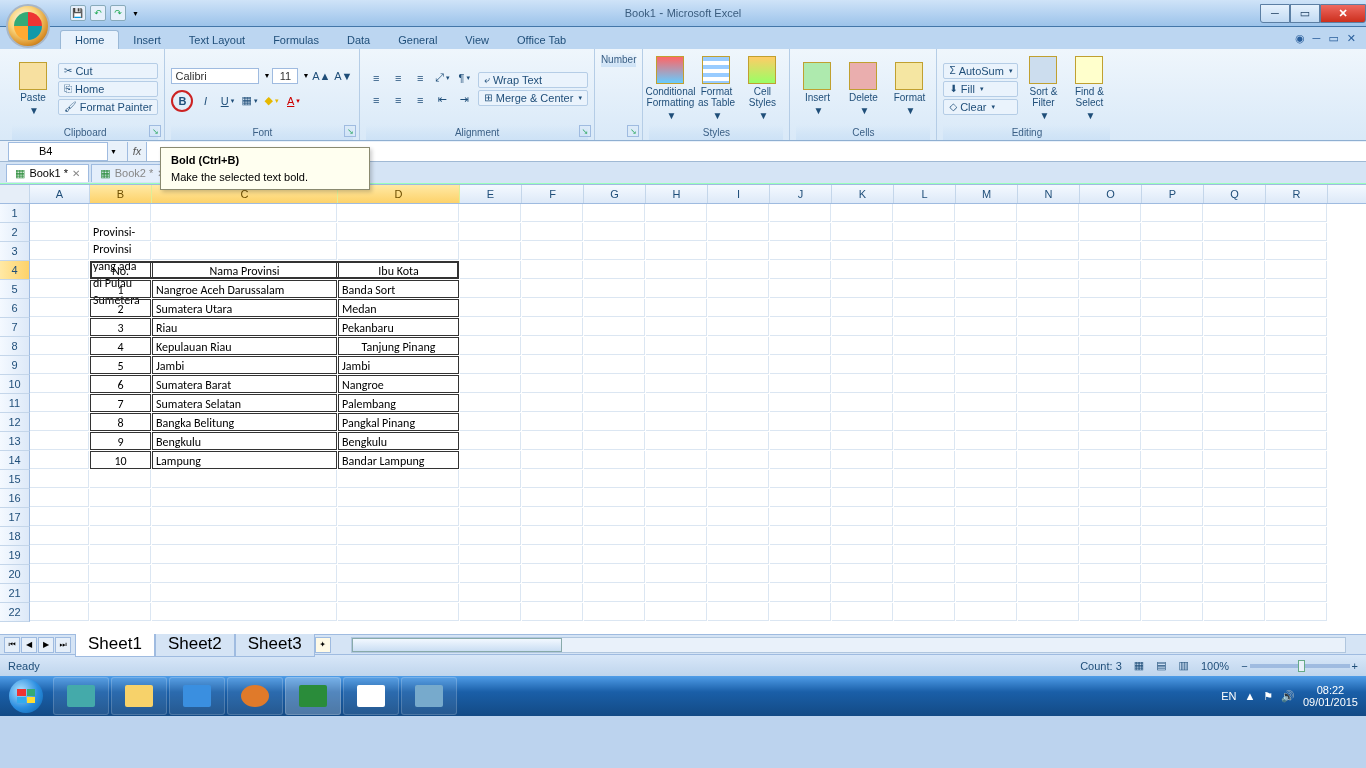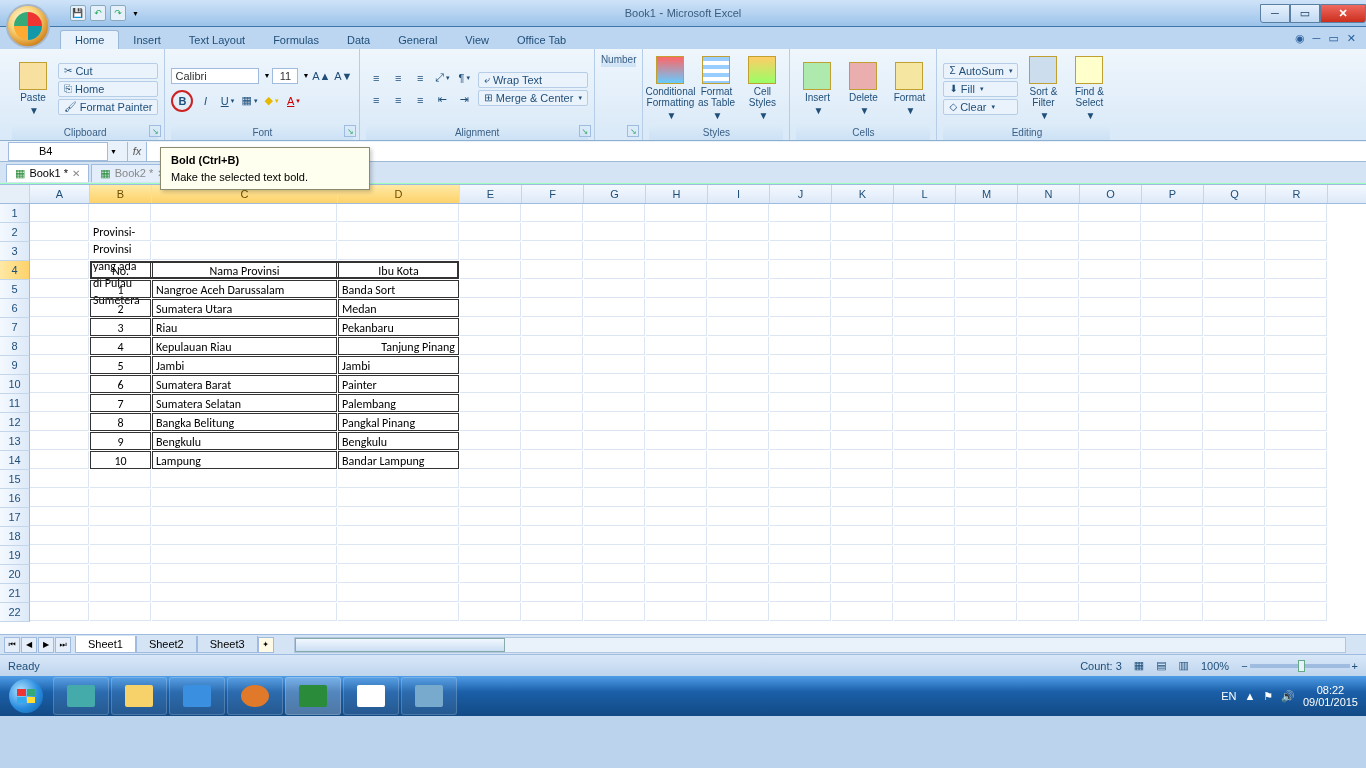--- a/index.html
+++ b/index.html
@@ -59,21 +59,21 @@
 .rh.sel{background:linear-gradient(90deg,#ffe9a5,#fdd26a);}
 .cells{position:absolute;left:30px;top:19px;}
 .cell{position:absolute;border-right:1px solid #dbe6f2;border-bottom:1px solid #dbe6f2;padding:1px 3px;font-size:12px;font-family:Calibri,sans-serif;line-height:17px;}
 .tb{border:1px solid #333;}
 .tbh{text-align:center;}
 .sel-outline{position:absolute;border:2px solid #333;pointer-events:none;}
 
 .sheetbar{height:20px;background:#d5e4f5;display:flex;align-items:center;border-top:1px solid #9fbbe0;}
 .sheet-nav{display:flex;gap:1px;padding:0 4px;}
 .shnavbtn{width:16px;height:16px;background:#e6eff9;border:1px solid #9fbbe0;font-size:8px;display:flex;align-items:center;justify-content:center;}
-.sheettab{padding:2px 12px;background:#fff;border:1px solid #9fbbe0;border-top:none;font-size:11px;}
+.sheettab{padding:2px 12px;background:#fff;border:1px solid #9fbbe0;border-top:none;font-size:17px;}
 .sheettab.inactive{background:#d5e4f5;}
 .hscroll{flex:1;height:16px;margin:0 20px;background:#e9f1fa;border:1px solid #b0c6de;position:relative;}
 .hscroll-thumb{position:absolute;left:0;width:210px;height:14px;background:linear-gradient(#f2f8ff,#cadef3);border:1px solid #8aa;}
 
 .status{height:22px;background:linear-gradient(#d8e7f8,#bfd5ed);display:flex;align-items:center;padding:0 8px;border-top:1px solid #9fbbe0;color:#1f4e79;}
 .status .right{margin-left:auto;display:flex;gap:12px;align-items:center;}
 .zoom{display:flex;gap:2px;align-items:center;}
 .zoom-track{width:100px;height:4px;background:#9fbbe0;position:relative;}
 .zoom-thumb{position:absolute;left:48px;top:-4px;width:7px;height:12px;background:#e9f1fa;border:1px solid #6a8;}
 
@@ -748,27 +748,27 @@
       <div class="cell tb" style="left: 122px; top: 76px; width: 185px; height: 18px; text-align: left;">Nangroe Aceh Darussalam</div>
       <div class="cell tb" style="left: 308px; top: 76px; width: 121px; height: 18px; text-align: left;">Banda Sort</div>
       <div class="cell tb" style="left: 60px; top: 95px; width: 61px; height: 18px; text-align: center;">2</div>
       <div class="cell tb" style="left: 122px; top: 95px; width: 185px; height: 18px; text-align: left;">Sumatera Utara</div>
       <div class="cell tb" style="left: 308px; top: 95px; width: 121px; height: 18px; text-align: left;">Medan</div>
       <div class="cell tb" style="left: 60px; top: 114px; width: 61px; height: 18px; text-align: center;">3</div>
       <div class="cell tb" style="left: 122px; top: 114px; width: 185px; height: 18px; text-align: left;">Riau</div>
       <div class="cell tb" style="left: 308px; top: 114px; width: 121px; height: 18px; text-align: left;">Pekanbaru</div>
       <div class="cell tb" style="left: 60px; top: 133px; width: 61px; height: 18px; text-align: center;">4</div>
       <div class="cell tb" style="left: 122px; top: 133px; width: 185px; height: 18px; text-align: left;">Kepulauan Riau</div>
-      <div class="cell tb" style="left: 308px; top: 133px; width: 121px; height: 18px; text-align: right;">Tanjung Pinang</div>
+      <div class="cell tb" style="left: 308px; top: 133px; width: 121px; height: 18px; text-align: center;">Tanjung Pinang</div>
       <div class="cell tb" style="left: 60px; top: 152px; width: 61px; height: 18px; text-align: center;">5</div>
       <div class="cell tb" style="left: 122px; top: 152px; width: 185px; height: 18px; text-align: left;">Jambi</div>
       <div class="cell tb" style="left: 308px; top: 152px; width: 121px; height: 18px; text-align: left;">Jambi</div>
       <div class="cell tb" style="left: 60px; top: 171px; width: 61px; height: 18px; text-align: center;">6</div>
       <div class="cell tb" style="left: 122px; top: 171px; width: 185px; height: 18px; text-align: left;">Sumatera Barat</div>
-      <div class="cell tb" style="left: 308px; top: 171px; width: 121px; height: 18px; text-align: left;">Painter</div>
+      <div class="cell tb" style="left: 308px; top: 171px; width: 121px; height: 18px; text-align: left;">Nangroe</div>
       <div class="cell tb" style="left: 60px; top: 190px; width: 61px; height: 18px; text-align: center;">7</div>
       <div class="cell tb" style="left: 122px; top: 190px; width: 185px; height: 18px; text-align: left;">Sumatera Selatan</div>
       <div class="cell tb" style="left: 308px; top: 190px; width: 121px; height: 18px; text-align: left;">Palembang</div>
       <div class="cell tb" style="left: 60px; top: 209px; width: 61px; height: 18px; text-align: center;">8</div>
       <div class="cell tb" style="left: 122px; top: 209px; width: 185px; height: 18px; text-align: left;">Bangka Belitung</div>
       <div class="cell tb" style="left: 308px; top: 209px; width: 121px; height: 18px; text-align: left;">Pangkal Pinang</div>
       <div class="cell tb" style="left: 60px; top: 228px; width: 61px; height: 18px; text-align: center;">9</div>
       <div class="cell tb" style="left: 122px; top: 228px; width: 185px; height: 18px; text-align: left;">Bengkulu</div>
       <div class="cell tb" style="left: 308px; top: 228px; width: 121px; height: 18px; text-align: left;">Bengkulu</div>
       <div class="cell tb" style="left: 60px; top: 247px; width: 61px; height: 18px; text-align: center;">10</div>

